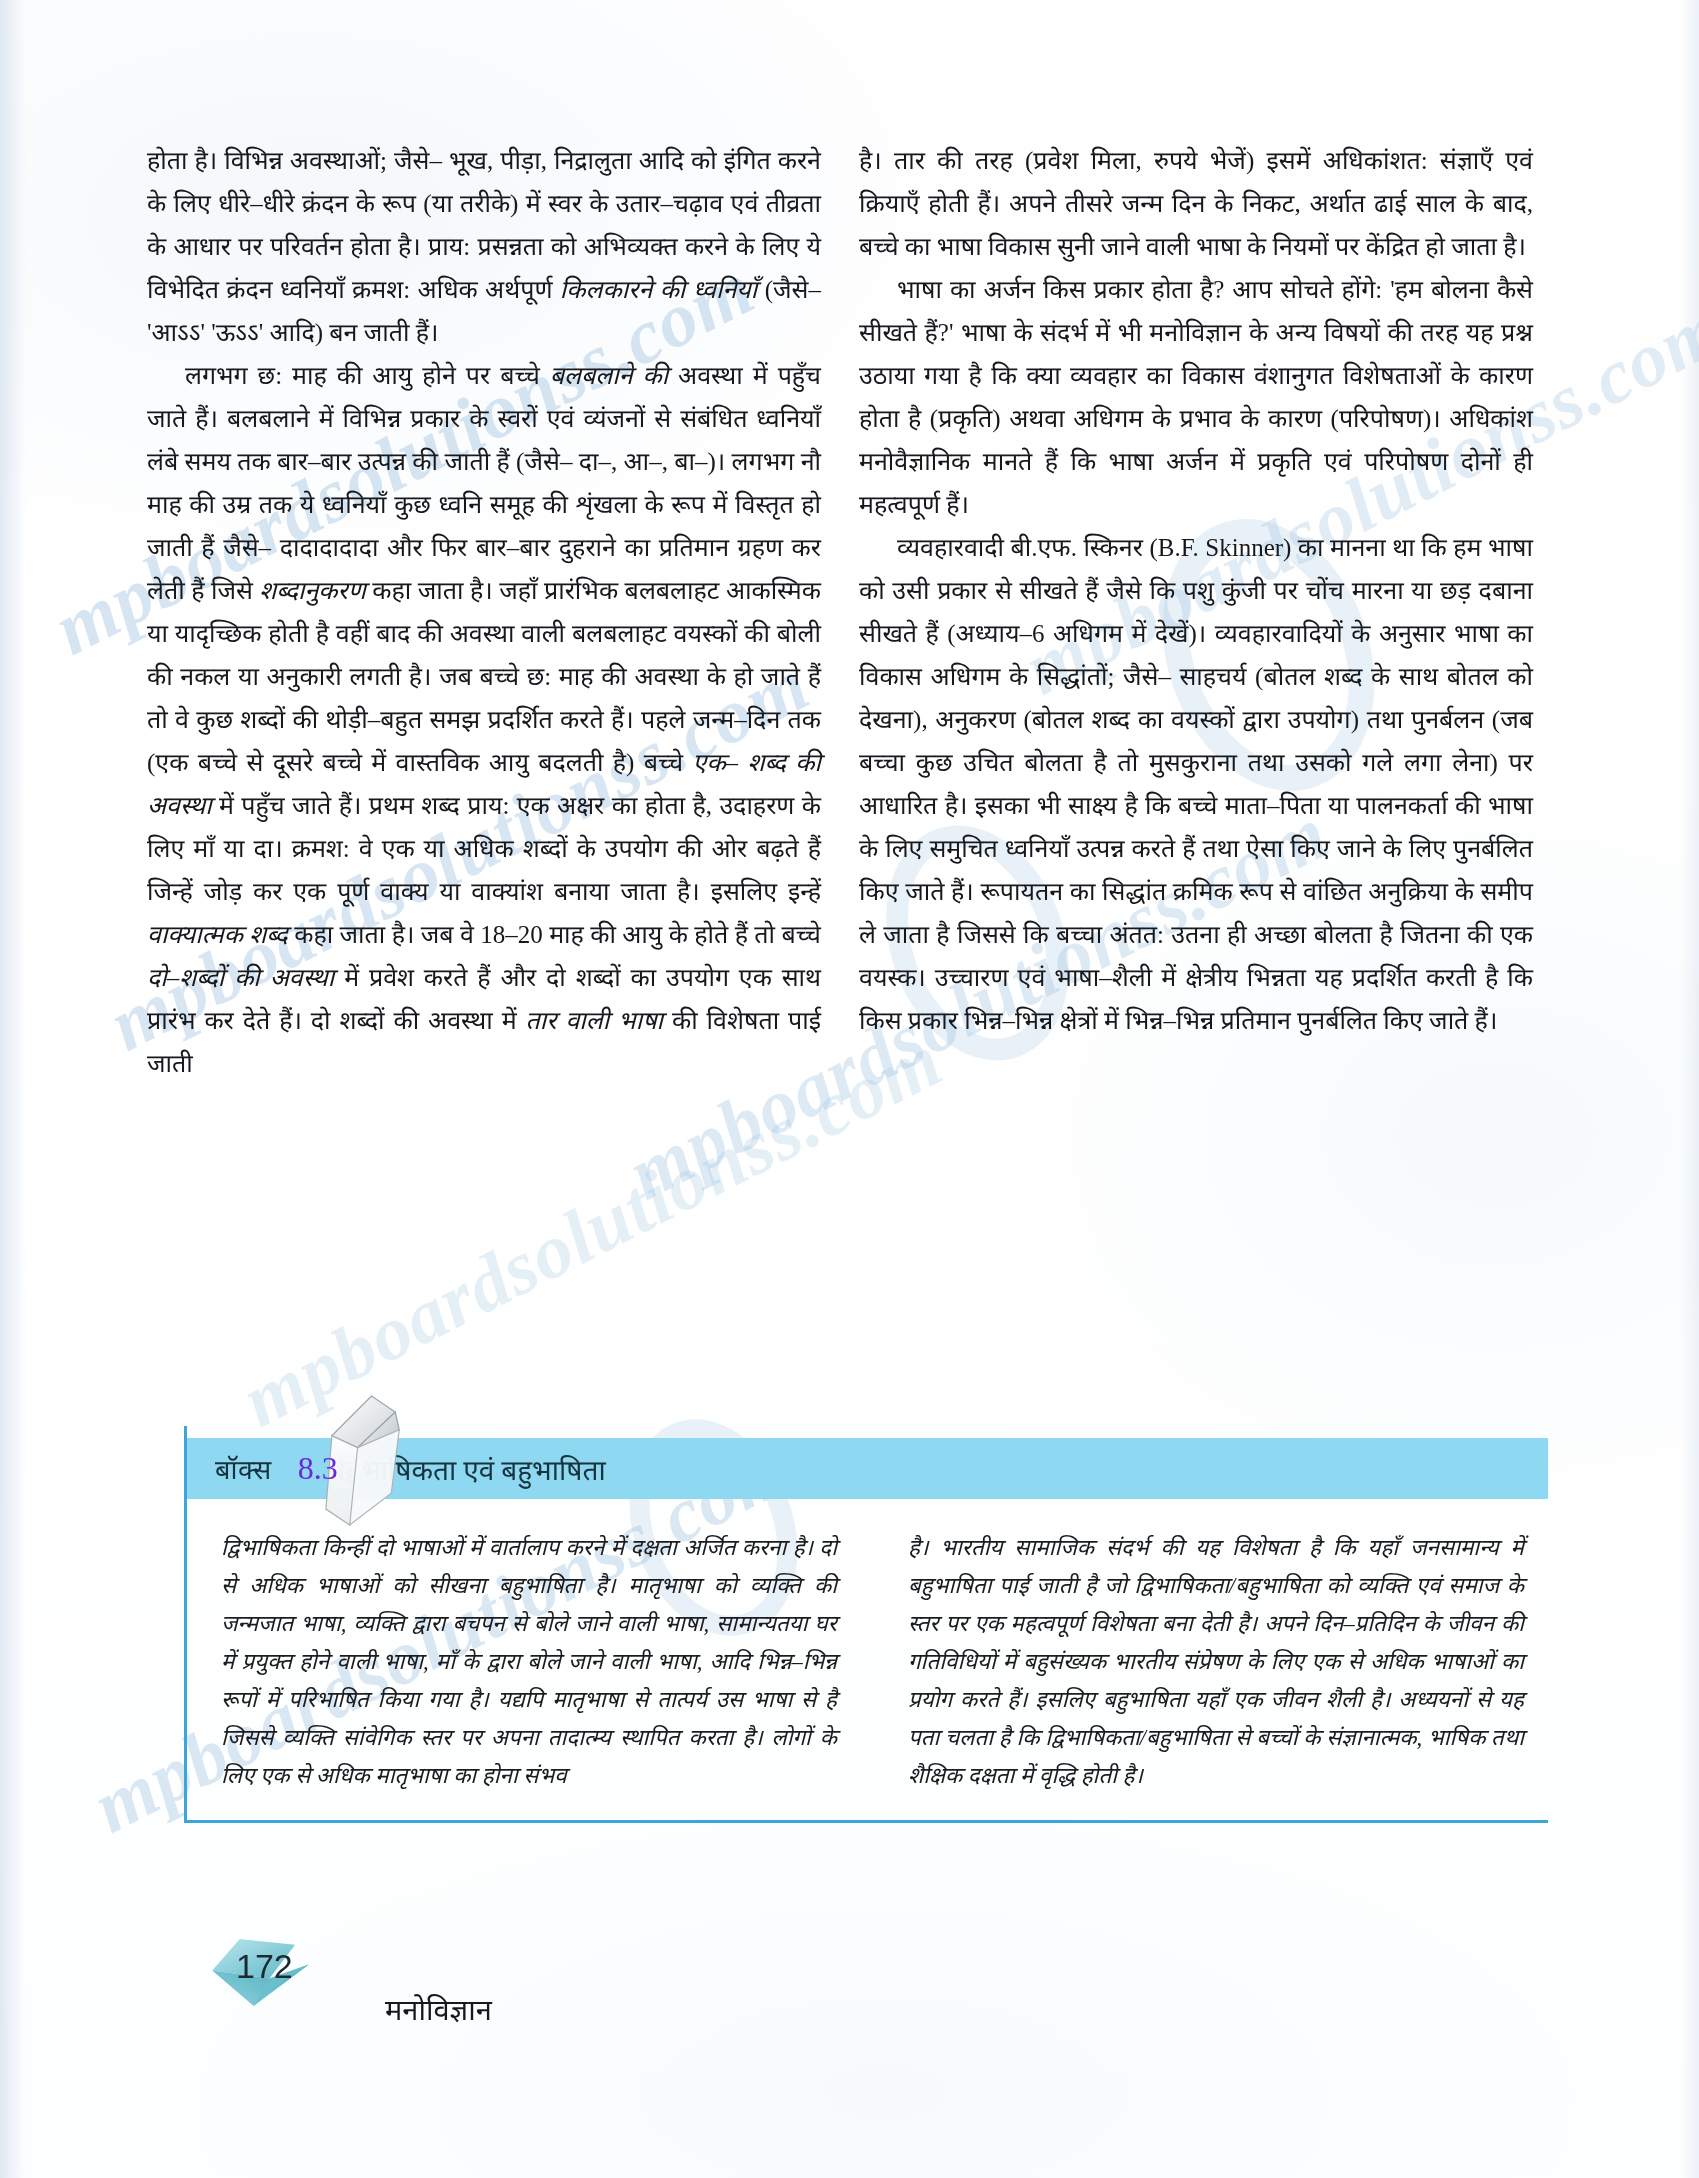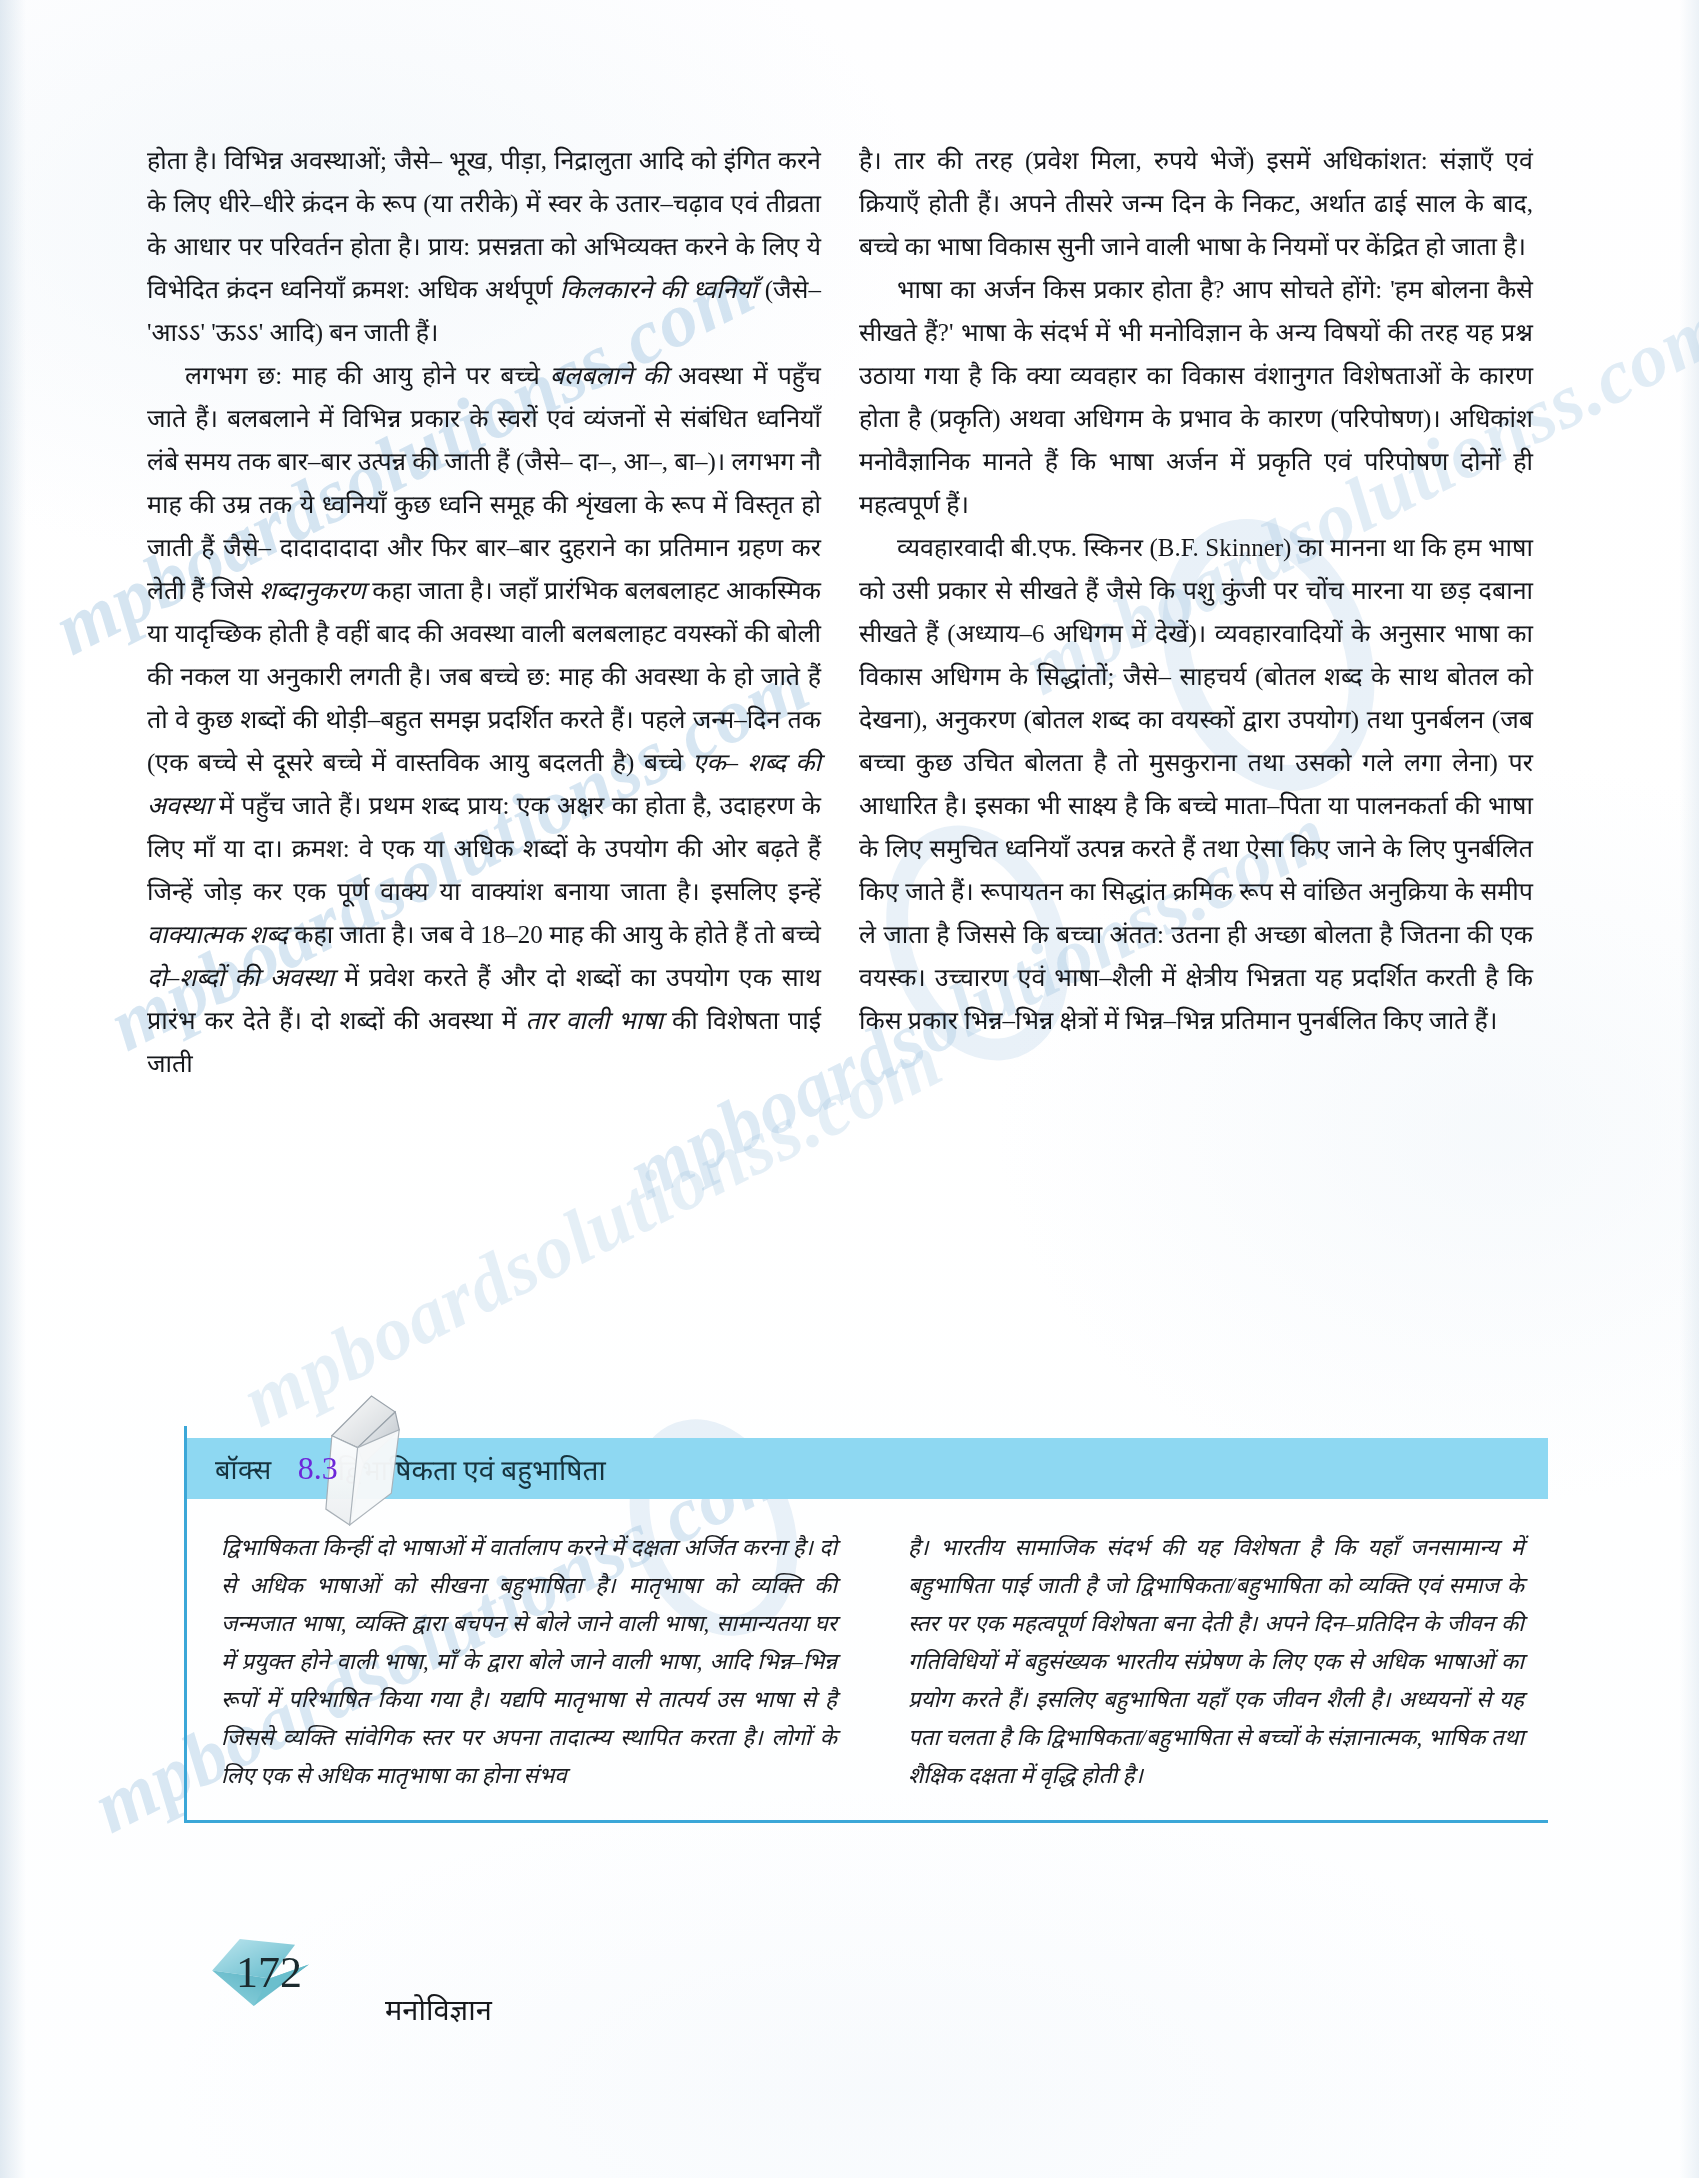--- a/index.html
+++ b/index.html
@@ -183,23 +183,23 @@
     position: absolute;
     left: 61px;
     top: 0;
     width: 109px;
     height: 73px;
   }
   .page-num {
     position: absolute;
     left: 87px;
     top: 12px;
-    font-size: 44px;
+    font-size: 34px;
     color: #1b2a2e;
-    font-family: Liberation Serif, serif;
+    font-family: Liberation Sans, sans-serif;
     z-index: 3;
   }
   .footer-subject {
     position: absolute;
     left: 236px;
     top: 22px;
     font-size: 29px;
     color: #16181c;
     margin-top: 32px;
   }

